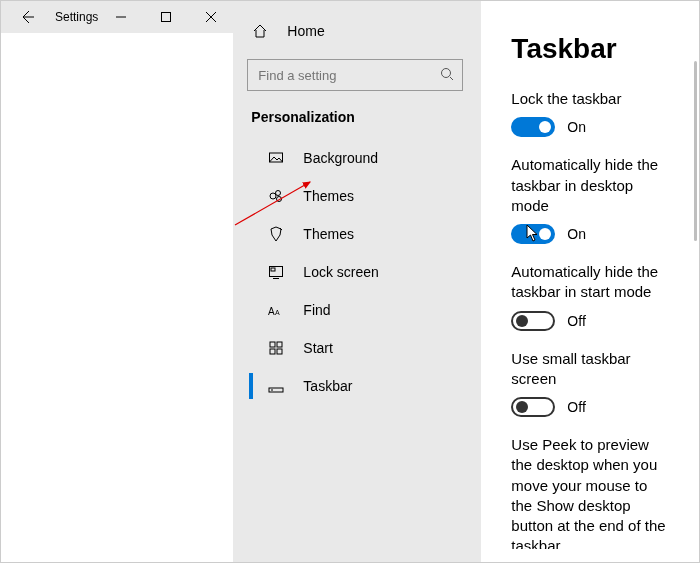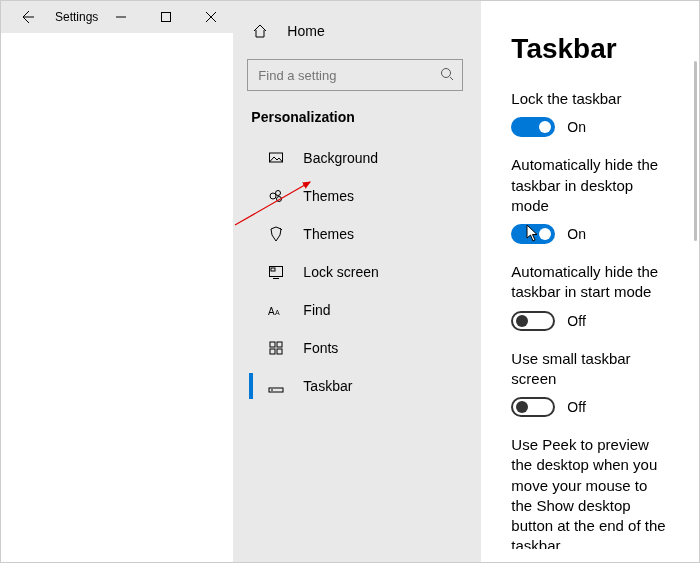--- a/index.html
+++ b/index.html
@@ -145,21 +145,21 @@
           </div>
           <div class="nav-item">
             <span class="nav-icon">
               <svg width="16" height="16" viewBox="0 0 16 16">
                 <rect x="2" y="2" width="5" height="5" stroke="#000" fill="none"></rect>
                 <rect x="9" y="2" width="5" height="5" stroke="#000" fill="none"></rect>
                 <rect x="2" y="9" width="5" height="5" stroke="#000" fill="none"></rect>
                 <rect x="9" y="9" width="5" height="5" stroke="#000" fill="none"></rect>
               </svg>
             </span>
-            <span>Fonts</span>
+            <span>Start</span>
           </div>
           <div class="nav-item active">
             <span class="nav-icon">
               <svg width="16" height="16" viewBox="0 0 16 16">
                 <rect x="1" y="10" width="14" height="4" stroke="#000" fill="none"></rect>
                 <rect x="3" y="11.5" width="2" height="1" fill="#000"></rect>
               </svg>
             </span>
             <span>Taskbar</span>
           </div>

